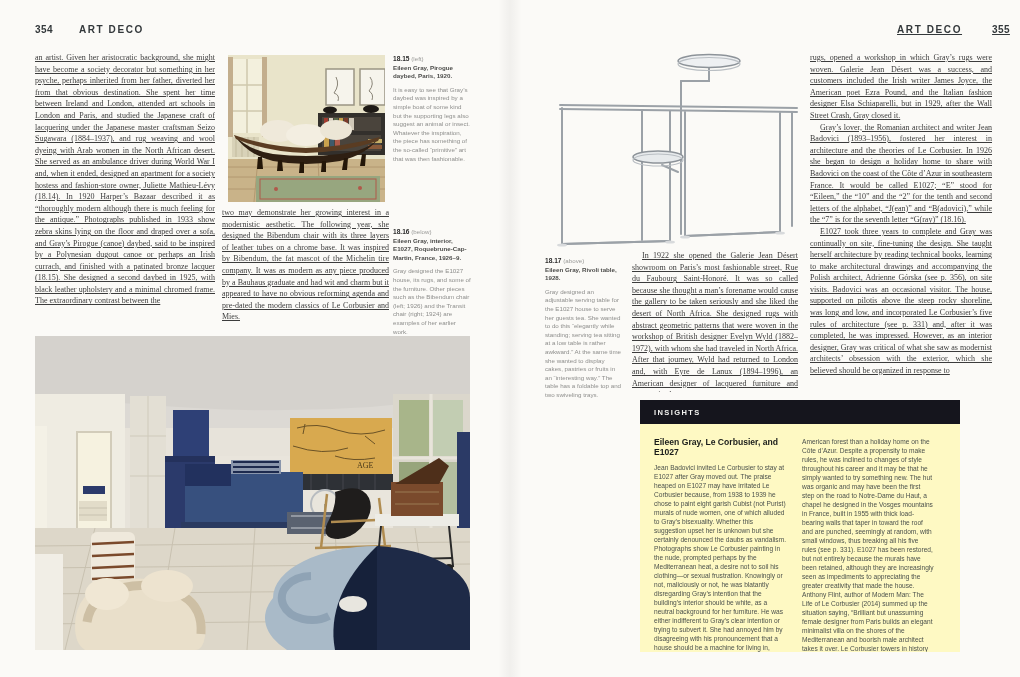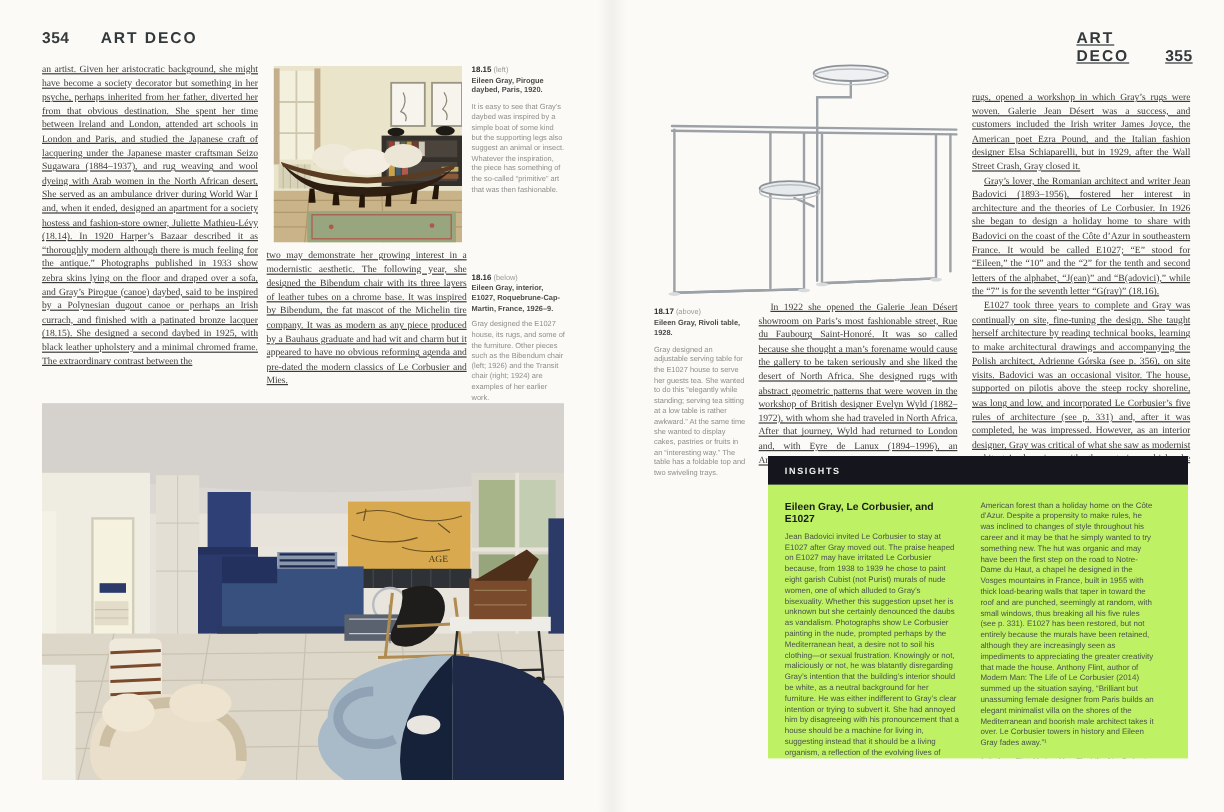--- a/index.html
+++ b/index.html
@@ -8,21 +8,21 @@
     position:relative; width:1020px; height:677px;
     background:#fbfaf7; overflow:hidden;
     font-family:"Liberation Serif", serif; color:#3a3a3a;
   }
   .gutter {
     position:absolute; left:498px; top:0; width:24px; height:677px;
     background:linear-gradient(90deg, rgba(0,0,0,0) 0%, rgba(0,0,0,0.045) 50%, rgba(0,0,0,0) 100%);
   }
   .runhead {
     position:absolute; top:24px; font-family:"Liberation Sans", sans-serif;
-    font-size:13px; font-weight:bold; color:#33383b; letter-spacing:1.6px;
+    font-size:10px; font-weight:bold; color:#33383b; letter-spacing:1.6px;
   }
   .runhead .pnum { letter-spacing:0.4px; }
   .head-left { left:35px; }
   .head-left .section { margin-left:26px; }
   .head-right { left:897px;text-decoration:underline; }
   .head-right .pnum { margin-left:30px; }
   .bodycol {
     position:absolute; font-size:8px; line-height:11.6px;
     text-align:justify; color:#3c3c3c;text-decoration:underline;
   }
@@ -31,30 +31,30 @@
   .caption {
     position:absolute; width:78px; font-family:"Liberation Sans", sans-serif;
     font-size:6.2px; line-height:8.6px; color:#8e8e8c;
   }
   .cap-num { font-weight:bold; color:#2b2b2b; font-size:6.6px; }
   .cap-pos { color:#9a9a98; }
   .cap-title { font-weight:bold; color:#4c4c4a; margin-bottom:5px; }
   .cap-body { color:#8e8e8c; }
   .photo { position:absolute; display:block; }
   .insights {
-    position:absolute; left:640px; top:380px; width:350px; height:252px;
+    position:absolute; left:640px; top:400px; width:320px; height:252px;
     font-family:"Liberation Sans", sans-serif;
   }
   .insights-bar {
     height:24px; background:#15151d; color:#f2f2f0;
     font-size:7.5px; font-weight:bold; letter-spacing:1.4px;
     display:flex; align-items:center; padding-left:14px;
   }
   .insights-body {
-    height:228px; background:#bef264; display:flex;
+    height:228px; background:#fef9c3; display:flex;
     padding:13px 26px 10px 14px; gap:16px; overflow:hidden;
   }
   .ins-col { width:154px; font-size:6.6px; line-height:9px; color:#4b514c; text-align:left; }
   .ins-title { font-size:8.6px; line-height:10px; font-weight:bold; color:#191c1a; margin-bottom:6px; }
   .ins-col p + p { text-indent:7px; }
   .ins-footnote { margin-top:8px; font-size:5.9px; line-height:7.6px; color:#5c615c; }
   svg { display:block; }
 </style>
 </head>
 <body>
@@ -318,21 +318,21 @@
   <div class="caption" style="left:545px; top:257px;">
     <div><span class="cap-num">18.17</span> <span class="cap-pos">(above)</span></div>
     <div class="cap-title">Eileen Gray, Rivoli table, 1928.</div>
     <div class="cap-body">Gray designed an adjustable serving table for the E1027 house to serve her guests tea. She wanted to do this “elegantly while standing; serving tea sitting at a low table is rather awkward.” At the same time she wanted to display cakes, pastries or fruits in an “interesting way.” The table has a foldable top and two swiveling trays.</div>
   </div>
 
   <div class="bodycol" style="left:632px; top:250px; width:166px; height:142px; overflow:hidden;">
     <p class="indent">In 1922 she opened the Galerie Jean Désert showroom on Paris’s most fashionable street, Rue du Faubourg Saint-Honoré. It was so called because she thought a man’s forename would cause the gallery to be taken seriously and she liked the desert of North Africa. She designed rugs with abstract geometric patterns that were woven in the workshop of British designer Evelyn Wyld (1882–1972), with whom she had traveled in North Africa. After that journey, Wyld had returned to London and, with Eyre de Lanux (1894–1996), an American designer of lacquered furniture and geometric abstract</p>
   </div>
 
-  <div class="bodycol" style="left:810px; top:52px; width:182px; height:342px; overflow:hidden;margin-top:23px;">
+  <div class="bodycol" style="left:810px; top:52px; width:182px; height:342px; overflow:hidden;">
     <p>rugs, opened a workshop in which Gray’s rugs were woven. Galerie Jean Désert was a success, and customers included the Irish writer James Joyce, the American poet Ezra Pound, and the Italian fashion designer Elsa Schiaparelli, but in 1929, after the Wall Street Crash, Gray closed it.</p>
     <p class="indent">Gray’s lover, the Romanian architect and writer Jean Badovici (1893–1956), fostered her interest in architecture and the theories of Le Corbusier. In 1926 she began to design a holiday home to share with Badovici on the coast of the Côte d’Azur in southeastern France. It would be called E1027; “E” stood for “Eileen,” the “10” and the “2” for the tenth and second letters of the alphabet, “J(ean)” and “B(adovici),” while the “7” is for the seventh letter “G(ray)” (18.16).</p>
     <p class="indent">E1027 took three years to complete and Gray was continually on site, fine-tuning the design. She taught herself architecture by reading technical books, learning to make architectural drawings and accompanying the Polish architect, Adrienne Górska (see p. 356), on site visits. Badovici was an occasional visitor. The house, supported on pilotis above the steep rocky shoreline, was long and low, and incorporated Le Corbusier’s five rules of architecture (see p. 331) and, after it was completed, he was impressed. However, as an interior designer, Gray was critical of what she saw as modernist architects’ obsession with the exterior, which she believed should be organized in response to</p>
   </div>
 
   <div class="insights">
     <div class="insights-bar">INSIGHTS</div>
     <div class="insights-body">
       <div class="ins-col">
         <div class="ins-title">Eileen Gray, Le Corbusier, and E1027</div>

